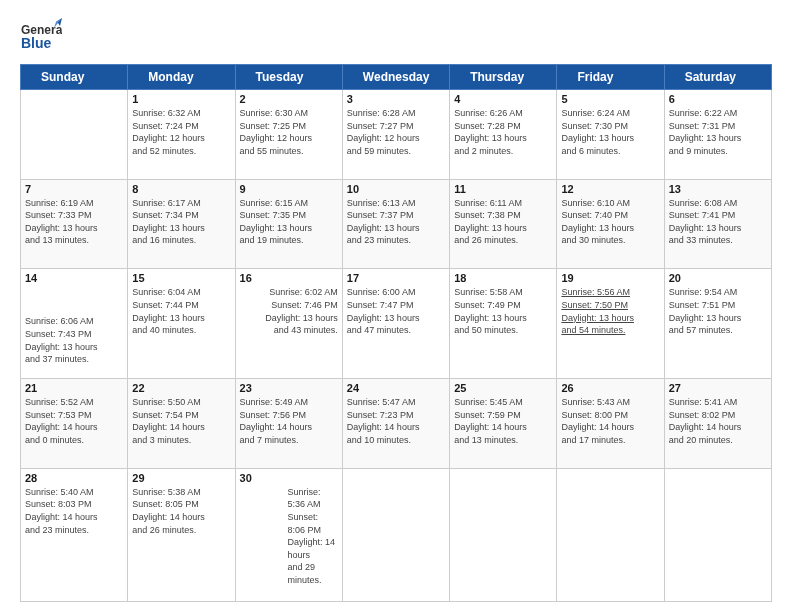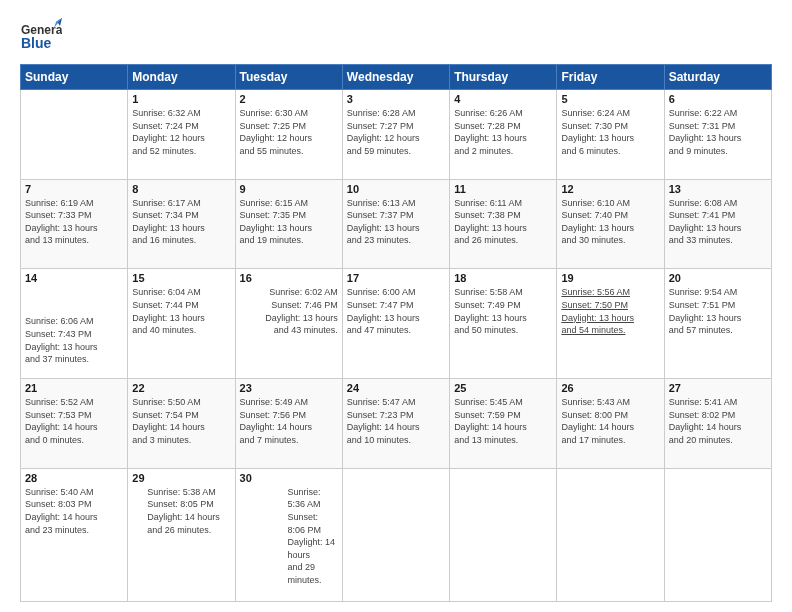--- a/index.html
+++ b/index.html
@@ -47,21 +47,21 @@
       border: 1px solid #ccc;
       border-collapse: collapse;
       width: 100%;
       table-layout: fixed;
     }
     .calendar th {
       background: #1a56a0;
       color: #fff;
       font-size: 12px;
       font-weight: bold;
-      padding: 5px 4px;
+      padding: 5px 20px;
       text-align: left;
       border: 1px solid #4a7cc0;
     }
     .calendar td {
       border: 1px solid #ccc;
       vertical-align: top;
       padding: 3px 4px;
       font-size: 9.5px;
       color: #333;
       height: 82px;
@@ -320,21 +320,21 @@
         <tr>
           <td>
             <span class="cell-date">28</span>
             <div class="cell-info" style="white-space: pre-line;">Sunrise: 5:40 AM
 Sunset: 8:03 PM
 Daylight: 14 hours
 and 23 minutes.</div>
           </td>
           <td>
             <span class="cell-date">29</span>
-            <div class="cell-info" style="white-space: pre-line; margin-left: 15px;">Sunrise: 5:38 AM
+            <div class="cell-info" style="white-space: pre-line;">Sunrise: 5:38 AM
 Sunset: 8:05 PM
 Daylight: 14 hours
 and 26 minutes.</div>
           </td>
           <td>
             <span class="cell-date">30</span>
             <div class="cell-info" style="white-space: pre-line; margin-left: 48px;">Sunrise: 5:36 AM
 Sunset: 8:06 PM
 Daylight: 14 hours
 and 29 minutes.</div>

